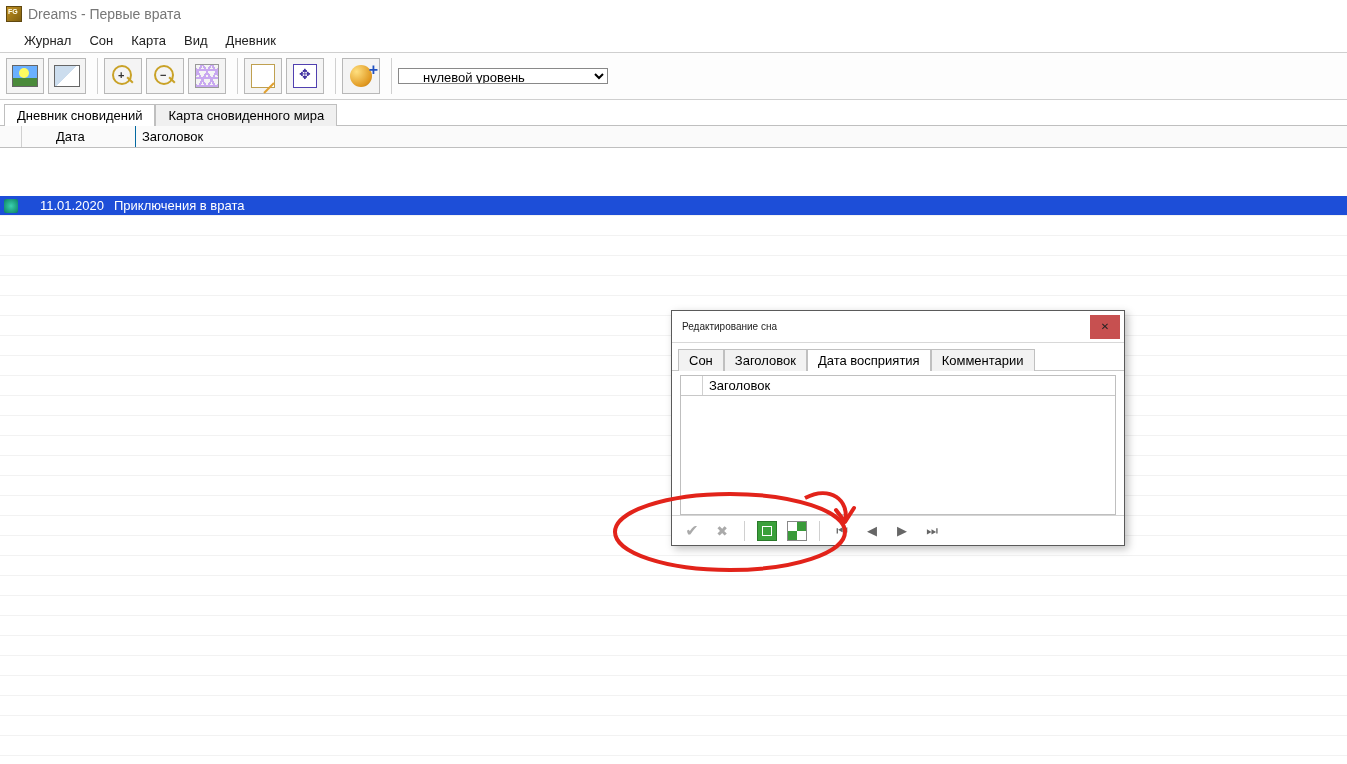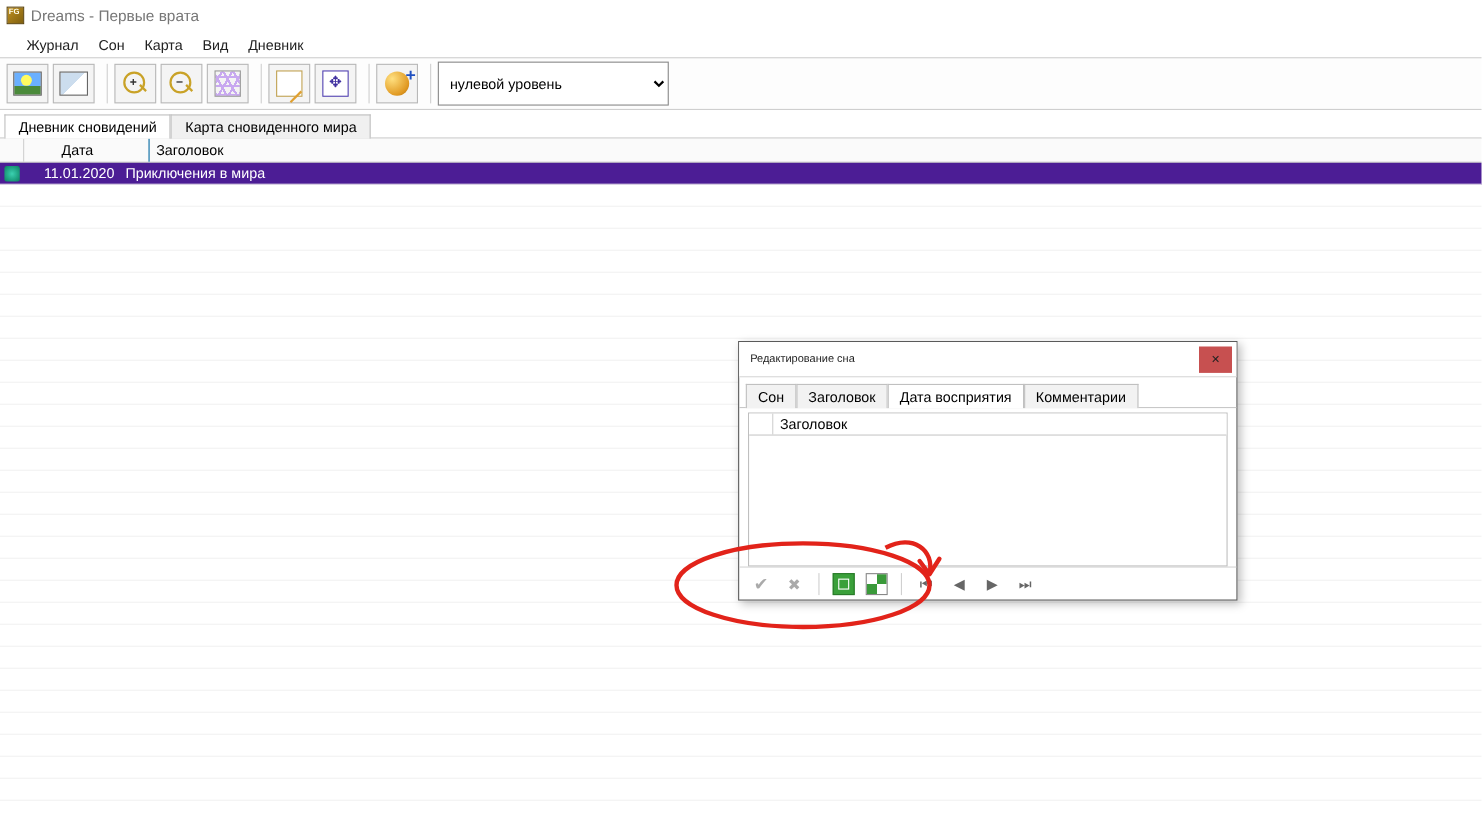--- a/index.html
+++ b/index.html
@@ -12,21 +12,21 @@
 .titlebar span { font-size: 14px; }
 
 
 .menubar { height: 24px; display: flex; align-items: center; padding: 0 24px; gap: 18px; color: #222; }
 .menubar .menu-item { cursor: default; }
 
 
 .toolbar { height: 48px; border-top: 1px solid #cfcfcf; border-bottom: 1px solid #cfcfcf; display: flex; align-items: center; padding: 0 6px; gap: 4px; background: #fdfdfd; }
 .toolbar .tb-btn { width: 38px; height: 36px; border: 1px solid #b8b8b8; background: #f4f4f4; display:flex; align-items:center; justify-content:center; position:relative; }
 .toolbar .sep { width: 6px; height: 36px; border-right: 1px solid #d0d0d0; margin: 0 2px; }
-.toolbar select { height: 40px; width: 210px; border: 1px solid #888; background:#fff; font-size:13px; padding-left:6px; }
+.toolbar select { height: 16px; width: 210px; border: 1px solid #888; background:#fff; font-size:13px; padding-left:20px; }
 
 
 .ic-tree { width:26px; height:22px; background: linear-gradient(#6ab0ff 60%, #4a8a3a 60%); border:1px solid #666; position:relative; }
 .ic-tree::after { content:""; position:absolute; left:6px; top:2px; width:10px; height:10px; background:#fffb60; border-radius:50%; }
 .ic-tree2 { width:26px; height:22px; background: linear-gradient(135deg,#cde 50%,#fff 50%); border:1px solid #666; }
 .ic-zoomin, .ic-zoomout { width:26px; height:26px; position:relative; }
 .ic-zoomin::before, .ic-zoomout::before { content:""; position:absolute; left:2px; top:2px; width:16px; height:16px; border:2px solid #c9a227; border-radius:50%; }
 .ic-zoomin::after, .ic-zoomout::after { content:""; position:absolute; left:16px; top:16px; width:8px; height:2px; background:#c9a227; transform:rotate(45deg); }
 .ic-zoomin .plus, .ic-zoomout .minus { position:absolute; left:8px; top:6px; font-size:11px; color:#333; font-weight:bold; }
 .ic-hex { width:24px; height:24px; background:
@@ -48,21 +48,21 @@
 
 
 .thead { height: 22px; display:flex; border-bottom:1px solid #bfbfbf; background:#fafafa; }
 .thead .col-icon { width:22px; border-right:1px solid #d0d0d0; }
 .thead .col-date { width:86px; border-right:1px solid #0369a1; padding-left:6px; display:flex; align-items:center;margin-left:28px; }
 .thead .col-title { flex:1; padding-left:6px; display:flex; align-items:center; }
 
 
 .rows { }
 .row { height: 20px; display:flex; align-items:center; border-bottom:1px solid #f2f2f2; }
-.row.selected { background:#4c1d95; color:#fff; }
+.row.selected { background:#1d4ed8; color:#fff;margin-top:48px; }
 .row .c-icon { width:22px; display:flex; align-items:center; justify-content:center; }
 .row .c-icon .dot { width:14px; height:14px; background: radial-gradient(circle,#3bd0b0,#0a8060); border-radius:2px; }
 .row .c-date { width:86px; text-align:right; padding-right:4px; }
 .row .c-title { flex:1; padding-left:6px; }
 .empty-row { height:20px; border-bottom:1px solid #f2f2f2; }
 
 
 .dialog { position:absolute; left:671px; top:310px; width:454px; background:#fff; border:1px solid #5a5a5a; box-shadow: 3px 3px 8px rgba(0,0,0,0.25); }
 .dlg-title { height:32px; background:#fff; display:flex; align-items:center; justify-content:space-between; padding:0 0 0 10px; border-bottom:1px solid #d8d8d8; }
 .dlg-title span { font-size:10px; color:#222; }
@@ -164,21 +164,21 @@
   <div class="col-date">Дата</div>
   <div class="col-title">Заголовок</div>
 </div>
 
 <div class="rows">
   <div class="row selected">
     <div class="c-icon">
         <div class="dot"></div>
       </div>
     <div class="c-date">11.01.2020</div>
-    <div class="c-title">Приключения в мира</div>
+    <div class="c-title">Приключения в врата</div>
   </div>
   <div class="empty-row"></div>
     <div class="empty-row"></div>
     <div class="empty-row"></div>
     <div class="empty-row"></div>
   <div class="empty-row"></div>
     <div class="empty-row"></div>
     <div class="empty-row"></div>
     <div class="empty-row"></div>
   <div class="empty-row"></div>

